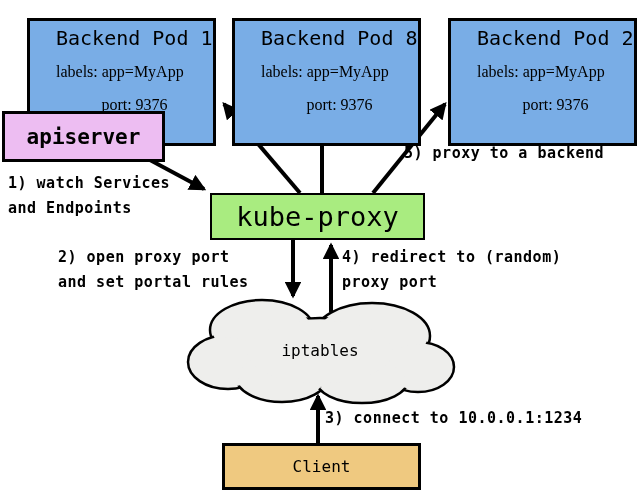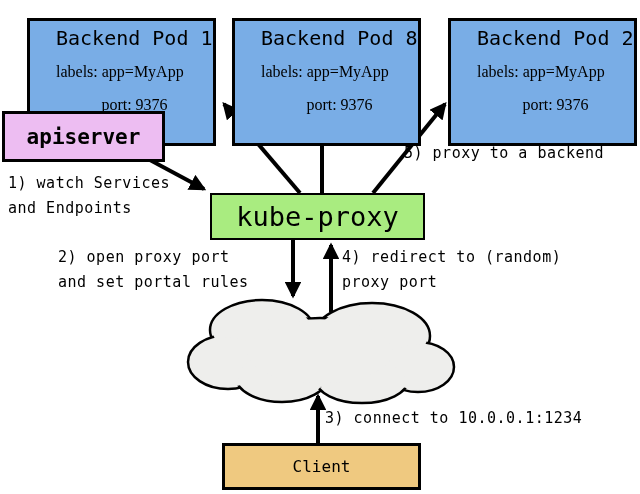--- a/index.html
+++ b/index.html
@@ -31,21 +31,21 @@
   }
   #kube-proxy-box{
     left:210px;top:193px;width:215px;height:47px;border-width:2px;
     background:var(--kube-proxy-fill,#A9EC80);font-size:27px;
   }
   #client-box{
     left:222px;top:443px;width:199px;height:47px;
     background:var(--client-fill,#EFC980);font-size:16px;
   }
   .step-label{
-    position:absolute;z-index:3;font-weight:normal;font-size:15px;
+    position:absolute;z-index:3;font-weight:bold;font-size:15px;
     line-height:25px;white-space:pre-line;letter-spacing:0.5px;
   }
   #step1-label{left:8px;top:171px;}
   #step2-label{left:58px;top:245px;}
   #step3-label{left:325px;top:406px;}
   #step4-label{left:342px;top:245px;}
   #step5-label{left:404px;top:141px;}
   #iptables-label{
     position:absolute;z-index:3;left:250px;top:341px;width:140px;
     text-align:center;font-size:16px;line-height:20px;
@@ -116,20 +116,21 @@
   </div>
 
   <div class="box centered-box" id="kube-proxy-box">
     <span>kube-proxy</span>
   </div>
 
   <div class="box centered-box" id="client-box">
     <span>Client</span>
   </div>
 
+  <div id="iptables-label">iptables</div>
 
   <div class="step-label" id="step1-label">1) watch Services
 and Endpoints</div>
   <div class="step-label" id="step2-label">2) open proxy port
 and set portal rules</div>
   <div class="step-label" id="step3-label">3) connect to 10.0.0.1:1234</div>
   <div class="step-label" id="step4-label">4) redirect to (random)
 proxy port</div>
   <div class="step-label" id="step5-label">5) proxy to a backend</div>
 

